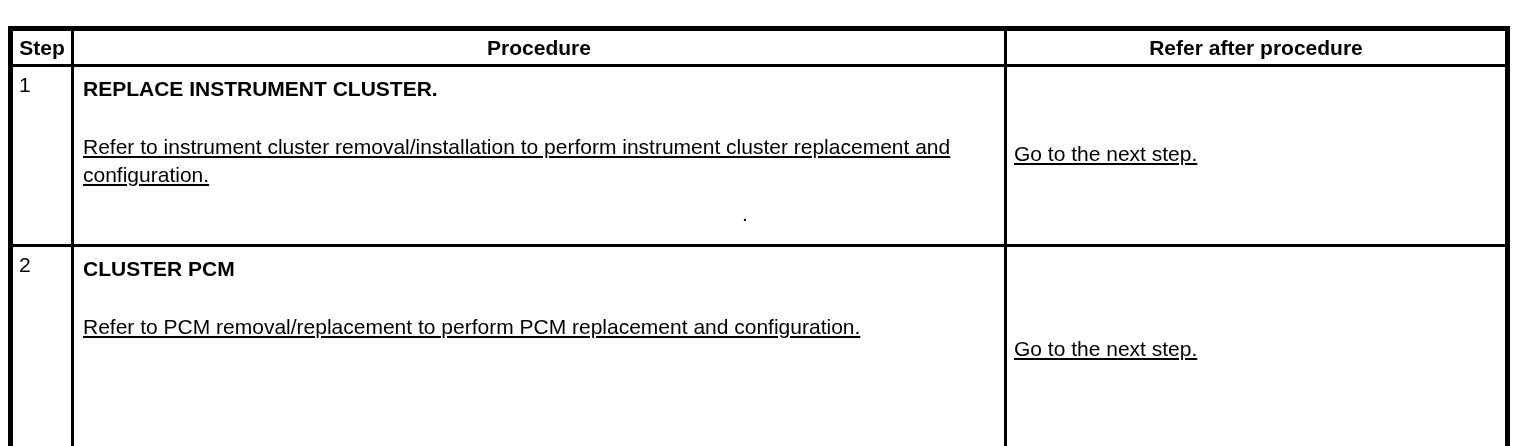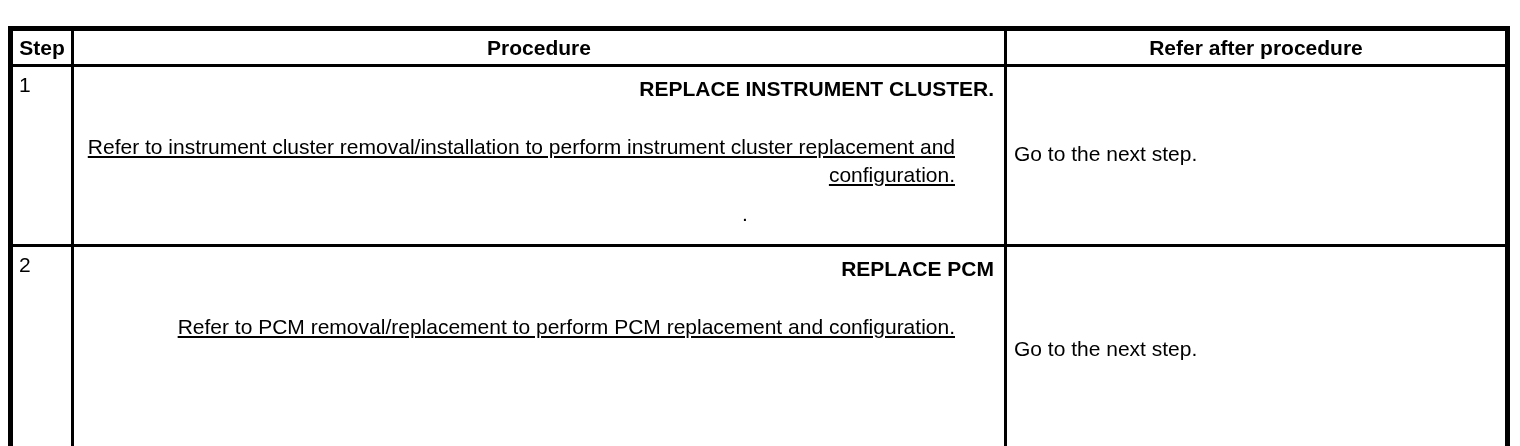--- a/index.html
+++ b/index.html
@@ -47,36 +47,36 @@
   tbody td {
     vertical-align: top;
     background: #ffffff;
   }
   td.cell-step {
     padding: 6px 4px 0 6px;
     vertical-align: top;
   }
   td.cell-procedure {
     padding: 8px 10px 24px 9px;
-    text-align: right;
   }
   .proc-title {
     font-weight: bold;
     margin: 2px 0 0 0;
   }
   .proc-body {
     margin: 32px 0 0 0;
     line-height: 28px;
     max-width: 872px;
     text-decoration: underline;
   }
   td.cell-action {
     vertical-align: middle;
     padding: 4px 8px 8px 7px;
     line-height: 27px;
+    text-decoration: underline;
   }
   .artifact-dot {
     position: absolute;
     left: 742px;
     top: 203px;
     font-size: 21px;
     line-height: 21px;
     color: #000000;
   }
 </style>
@@ -102,21 +102,21 @@
         <td class="cell-step">1</td>
         <td class="cell-procedure">
           <div class="proc-title">REPLACE INSTRUMENT CLUSTER.</div>
           <div class="proc-body">Refer to instrument cluster removal/installation to perform instrument cluster replacement and configuration.</div>
         </td>
         <td class="cell-action">Go to the next step.</td>
       </tr>
       <tr class="row-2">
         <td class="cell-step">2</td>
         <td class="cell-procedure">
-          <div class="proc-title">REPLACE PCM</div>
+          <div class="proc-title">CLUSTER PCM</div>
           <div class="proc-body">Refer to PCM removal/replacement to perform PCM replacement and configuration.</div>
         </td>
         <td class="cell-action">Go to the next step.</td>
       </tr>
     </tbody>
   </table>
 </div>
 
 <span class="artifact-dot">.</span>
 

